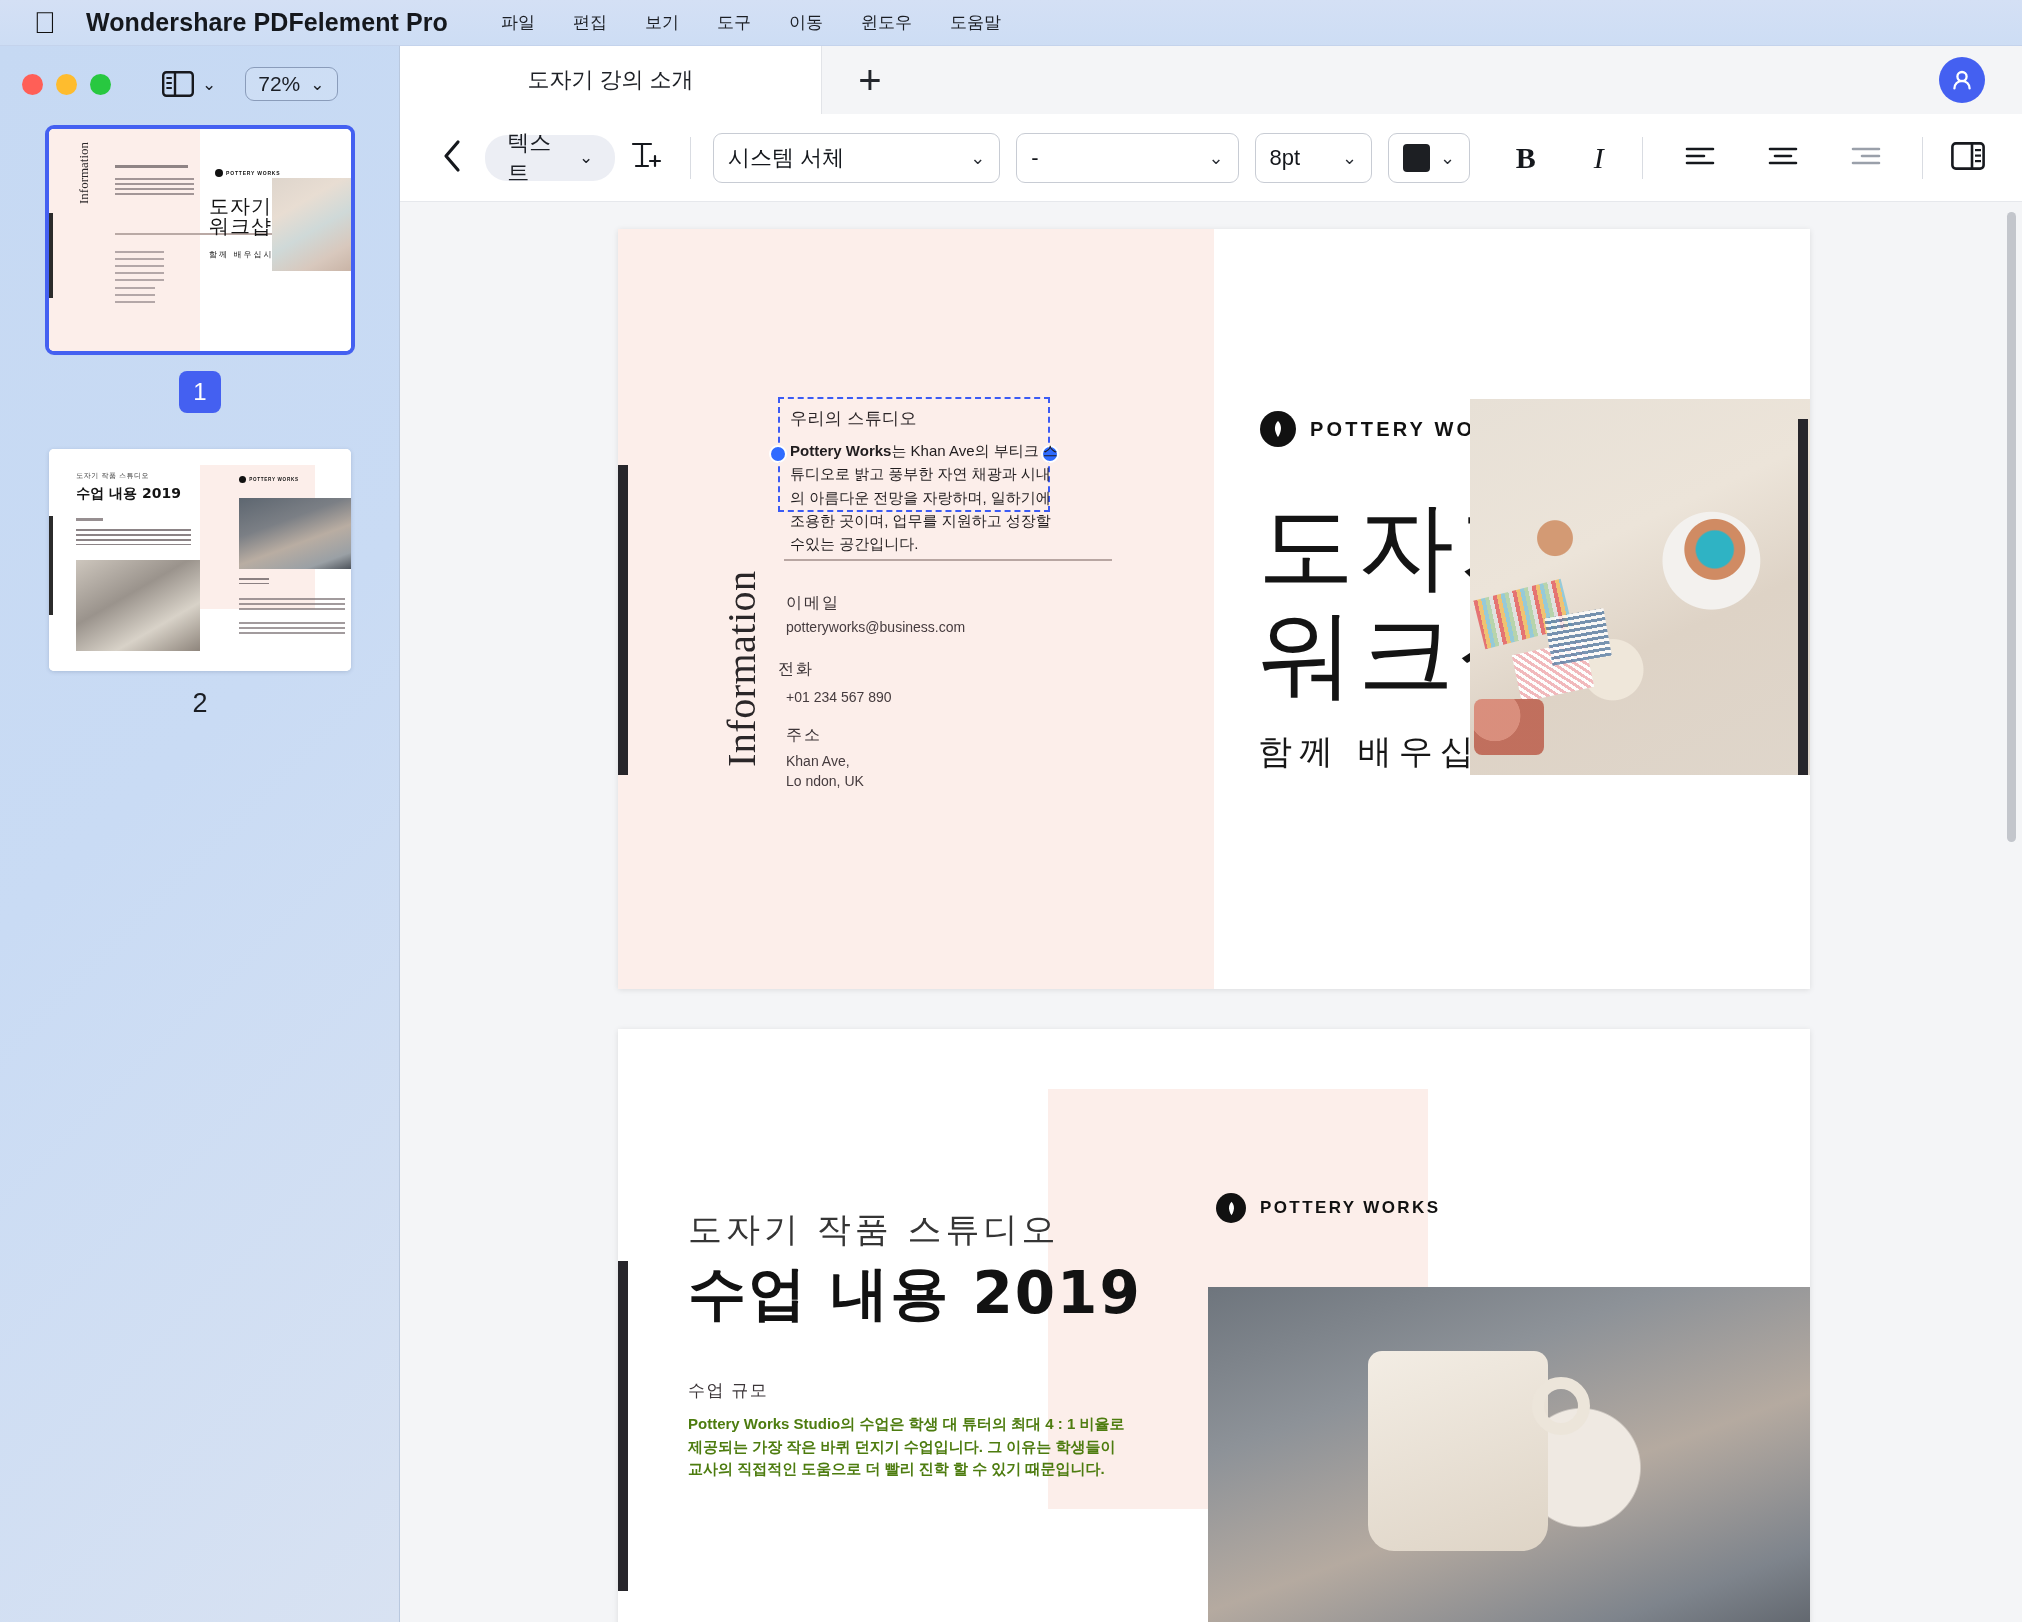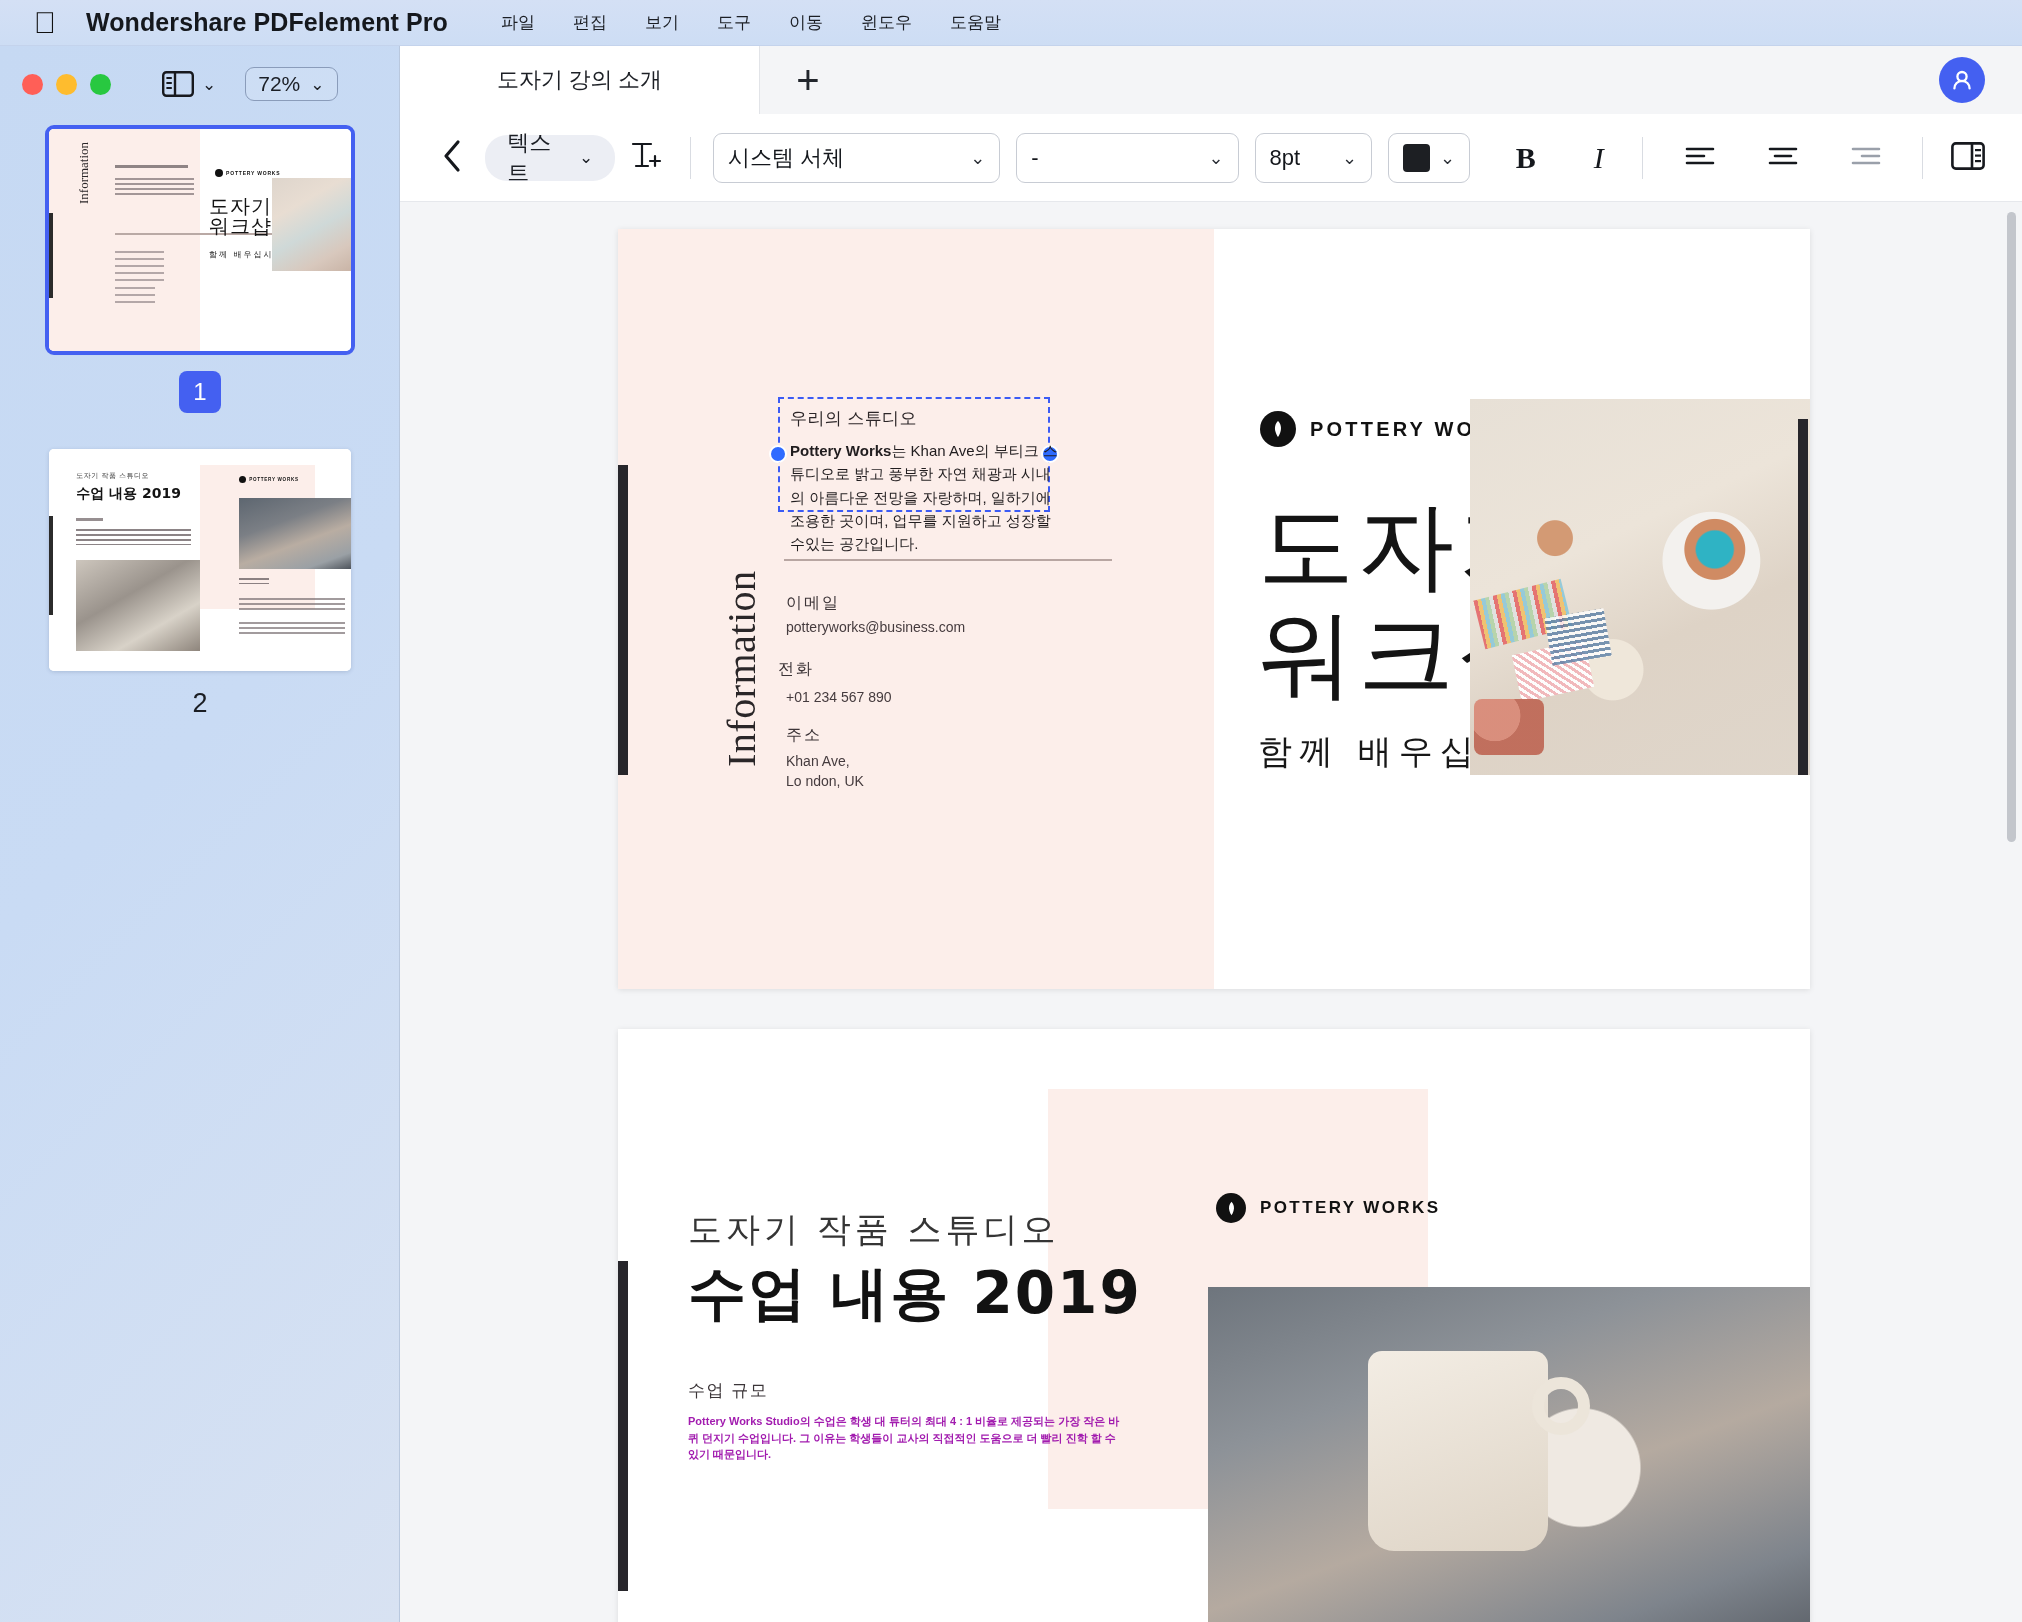--- a/index.html
+++ b/index.html
@@ -72,22 +72,22 @@
   .ph-a { background: linear-gradient(150deg,#ded5cc 0%, #e8ddd2 30%, #cfd9d8 55%, #d8c8bd 80%, #c9b4a6 100%); }
   .ph-b { background: linear-gradient(160deg,#5d6670 0%, #7b7f85 35%, #b9ada2 60%, #9aa0a5 85%, #4e545c 100%); }
   .ph-c { background: linear-gradient(150deg,#cdc6bd 0%, #9a938c 40%, #d8d2c8 70%, #8e857c 100%); }
 
   
   .tabbar {
     position: absolute; top: 46px; left: 400px; width: 1622px; height: 68px;
     background: #f4f5f7; display: flex; align-items: stretch;
   }
   .tab {
-    width: 360px; background: #ffffff; display:flex; align-items:center; justify-content:center;
-    font-size: 22px; color: #1d2026; border-right: 1px solid #e2e4e8; cursor: pointer; font-family: Liberation Serif, serif;
+    width: 422px; background: #ffffff; display:flex; align-items:center; justify-content:center;
+    font-size: 22px; color: #1d2026; border-right: 1px solid #e2e4e8; cursor: pointer;
   }
   .newtab {
     width: 96px; display:flex; align-items:center; justify-content:center;
     font-size: 40px; color: #22262c; font-weight: 300; cursor: pointer; background:#f4f5f7;
   }
   .tab-spacer { flex: 1; background: #f4f5f7; }
   .avatar-wrap { width: 120px; display:flex; align-items:center; justify-content:center; }
   .avatar {
     width: 46px; height: 46px; border-radius: 50%; background: #4460f1;
     display:flex; align-items:center; justify-content:center; cursor:pointer;
@@ -175,21 +175,21 @@
       radial-gradient(circle at 25% 37%, #d39a74 0 5%, transparent 5.3%),
       linear-gradient(155deg,#e7e0d6 0%, #ece4d9 38%, #ded3c6 62%, #dfd6cb 100%);
   }
   .photo2 { background:
       radial-gradient(circle at 62% 42%, #efe9e2 0 13%, transparent 13.4%),
       linear-gradient(160deg,#6e757d 0%, #8d9298 26%, #b5aaa0 50%, #7e848c 74%, #3f444b 100%);
   }
   .stripes { position:absolute; }
 
   .body-head { position:absolute; font-size: 17px; letter-spacing:1.5px; color:#3b3538; }
-  .body-para { position:absolute; font-size: 11px; color:#a21caf; line-height:1.5; font-weight:600; }
+  .body-para { position:absolute; font-size: 15px; color:#4d7c0f; line-height:1.5; font-weight:600; }
 
   
   .vscroll { position:absolute; right: 6px; top: 10px; width: 9px; height: 1290px; }
   .vscroll .thumbtrack { position:absolute; top:0; left:0; width:9px; height: 630px; background:#c3c6cc; border-radius:5px; }
 </style>
 </head>
 <body>
 
 <div id="app">
 

